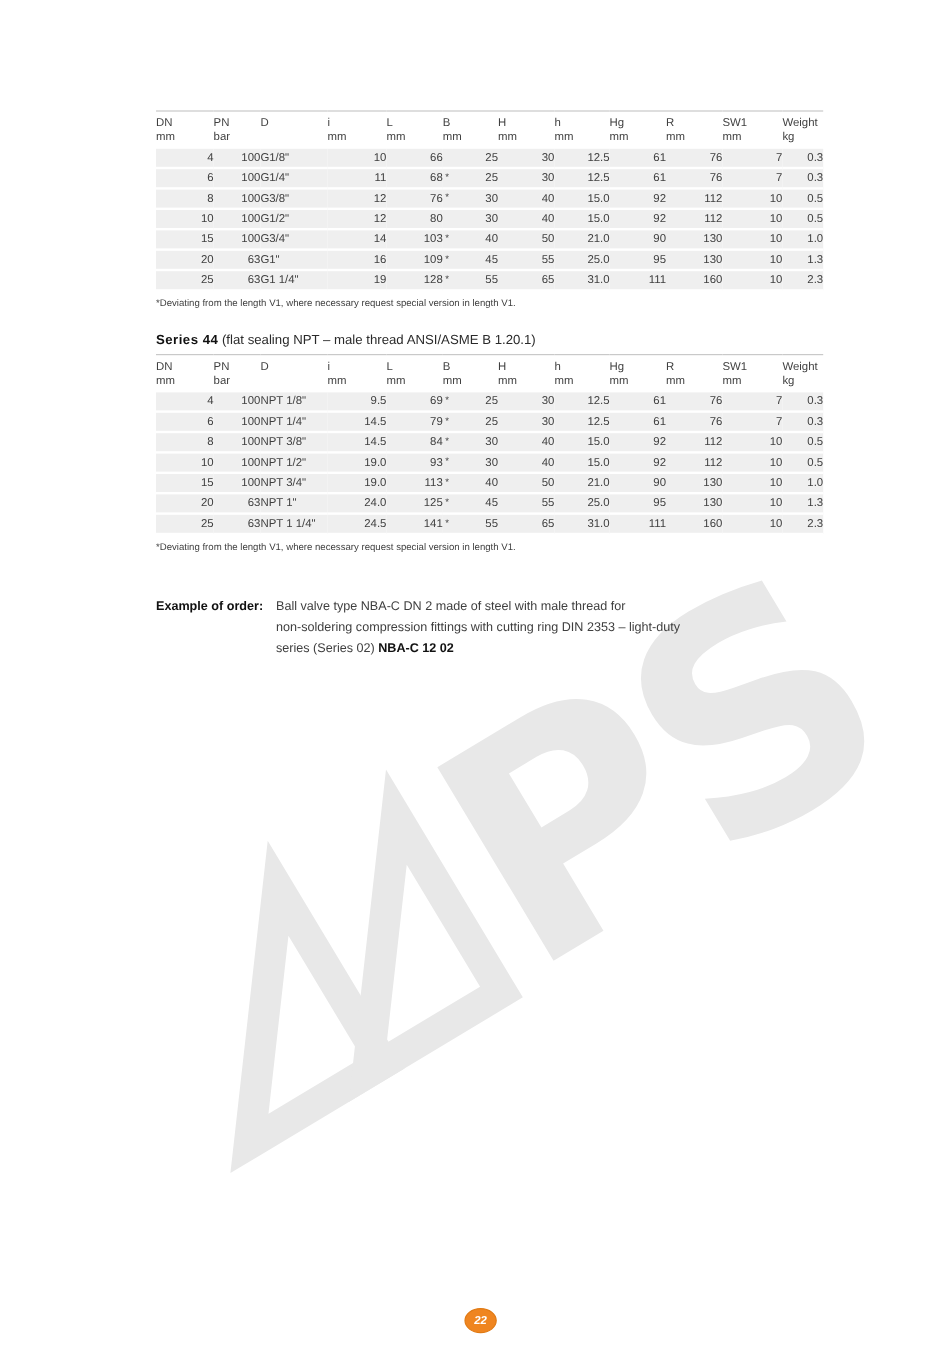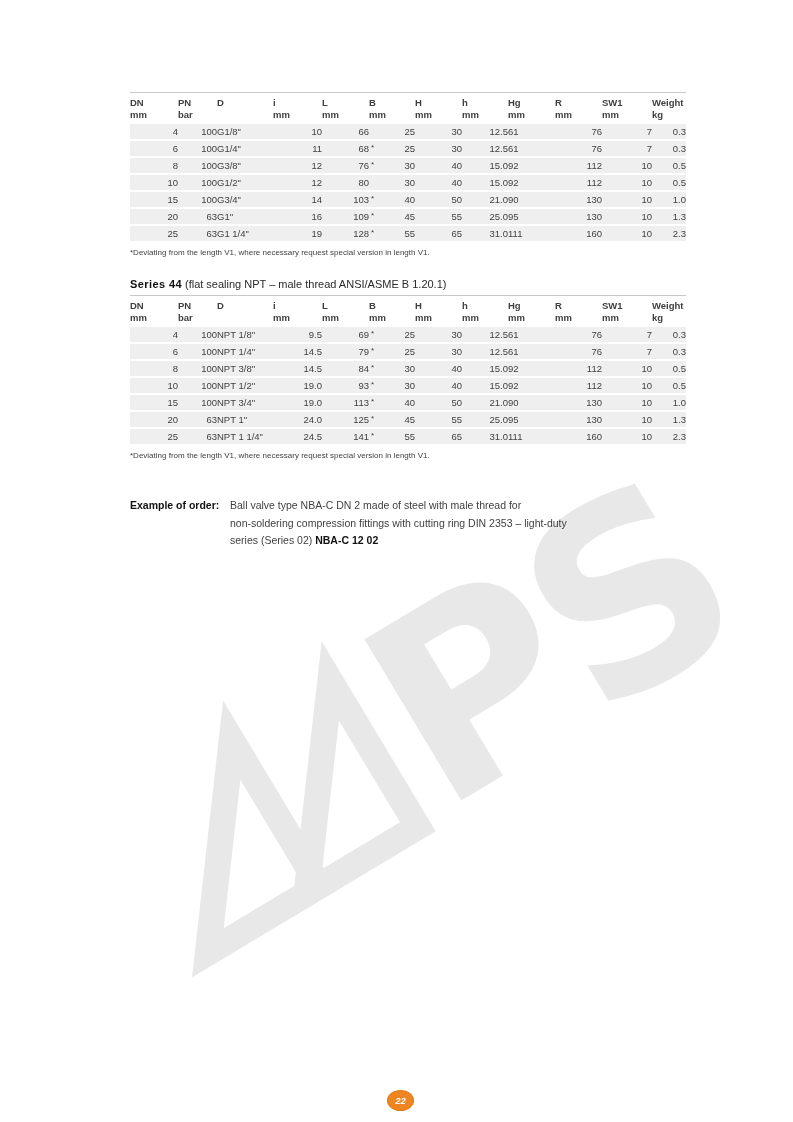--- a/index.html
+++ b/index.html
@@ -20,40 +20,40 @@
   }
   .sec-title {
     font-size:11px; line-height:12px; margin:0 0 5px 0; color:#2a2a2a;
   }
   .sec-title .t-bold { font-weight:bold; color:#111; letter-spacing:0.4px; }
   table.spec {
     width:556px; border-collapse:collapse; table-layout:fixed;
     border-top:1px solid #c9c9c9;
   }
   table.spec th {
-    font-weight:bold; text-align:left; vertical-align:top;
+    font-weight:normal; text-align:left; vertical-align:top;
     font-size:9.5px; line-height:11.5px; color:#3f3f3f;
     padding:4px 0 4px 0; white-space:nowrap;
   }
   table.spec td {
     background:#efefef; border-bottom:2px solid #ffffff;
     font-size:9.5px; line-height:15px; height:15px; color:#3f3f3f;
     padding:0; white-space:nowrap; overflow:visible;
   }
   
   th.c0 { padding-left:5px; }
   td.c0 { text-align:right; padding-right:30px; }
   td.c1 { text-align:right; padding-right:20px; }
   td.c2 { text-align:left;  padding-left:1px;  }
   td.c3 { text-align:right; padding-right:22px; }
   td.c4 { text-align:right; padding-right:29px; }
   td.c5 { text-align:right; padding-right:26px; }
   td.c6 { text-align:right; padding-right:26px; }
   td.c7 { text-align:right; padding-right:25px; }
-  td.c8 { text-align:left; padding-right:26px; }
+  td.c8 { text-align:right; padding-right:26px; }
   td.c9 { text-align:right; padding-right:25px; }
   td.c10 { text-align:right; padding-right:35px; }
   td.c11 { text-align:right; padding-left:0; }
   .ast {
     display:inline-block; width:0; overflow:visible;
     font-size:8px; vertical-align:top; position:relative; top:-1px; left:2px;
   }
   .footnote {
     font-size:8px; line-height:10px; margin-top:5px; color:#3f3f3f;
   }

